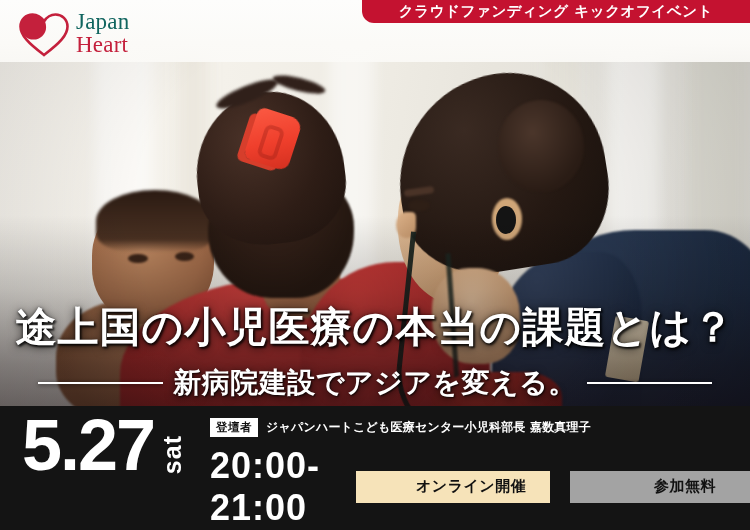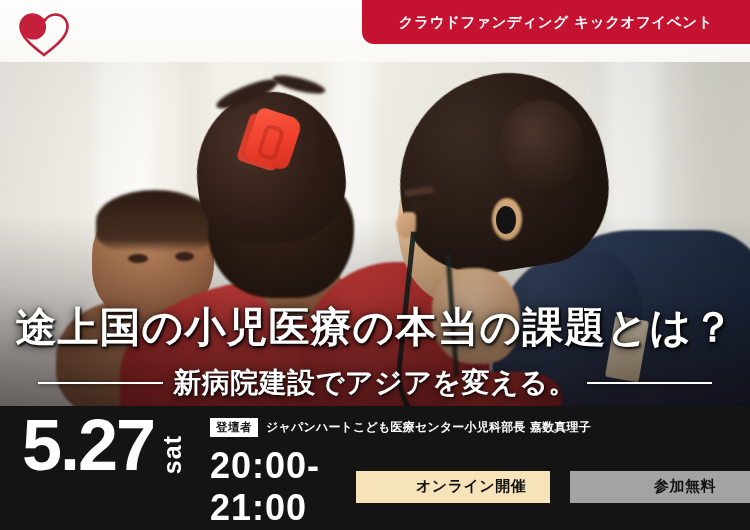--- a/index.html
+++ b/index.html
@@ -157,21 +157,21 @@
     background:linear-gradient(180deg,#fdfdfc 0%,#fbfaf7 70%,rgba(251,250,247,.92) 100%);
   }
   .logo{position:absolute;left:18px;top:9px;width:170px;height:52px;}
   .logo-mark{position:absolute;left:0;top:3px;width:52px;height:46px;}
   .logo-text{position:absolute;left:58px;top:2px;font-family:"Liberation Serif","DejaVu Serif",serif;line-height:.98;}
   .logo-jp{display:block;font-size:23px;color:#11655f;letter-spacing:.2px;}
   .logo-ht{display:block;font-size:23px;color:#c4203c;letter-spacing:.2px;}
 
   
   .ribbon{
-    position:absolute;left:362px;top:0;width:388px;height:44px;
+    position:absolute;left:362px;top:0;width:388px;height:23px;
     background:#c41230;border-bottom-left-radius:12px;
     display:flex;align-items:center;justify-content:center;
   }
   .ribbon span{
     color:#fff;font-size:14.5px;font-weight:bold;letter-spacing:.6px;
     font-family:"DejaVu Sans","Liberation Sans",sans-serif;
   }
 
   
   .headline{
@@ -286,20 +286,24 @@
     <div class="photo-dark"></div>
     <div class="photo-vig"></div>
   </div>
 
   <div class="topstrip">
     <div class="logo">
       <svg class="logo-mark" viewBox="0 0 52 46">
         <path d="M26 43 C10 31, 2.5 23, 2.5 14.5 C2.5 7.5, 8 2.5, 14.5 2.5 C19.5 2.5, 23.5 5.5, 26 9.5 C28.5 5.5, 32.5 2.5, 37.5 2.5 C44 2.5, 49.5 7.5, 49.5 14.5 C49.5 23, 42 31, 26 43 Z" fill="none" stroke="#C4203C" stroke-width="2.6"></path>
         <circle cx="15.5" cy="15" r="12.6" fill="#C4203C"></circle>
       </svg>
+      <div class="logo-text">
+        <span class="logo-jp">Japan</span>
+        <span class="logo-ht">Heart</span>
+      </div>
     </div>
   </div>
 
   <div class="ribbon">
     <span>クラウドファンディング キックオフイベント</span>
   </div>
 
   <div class="headline">途上国の小児医療の本当の課題とは？</div>
 
   <div class="subline">

